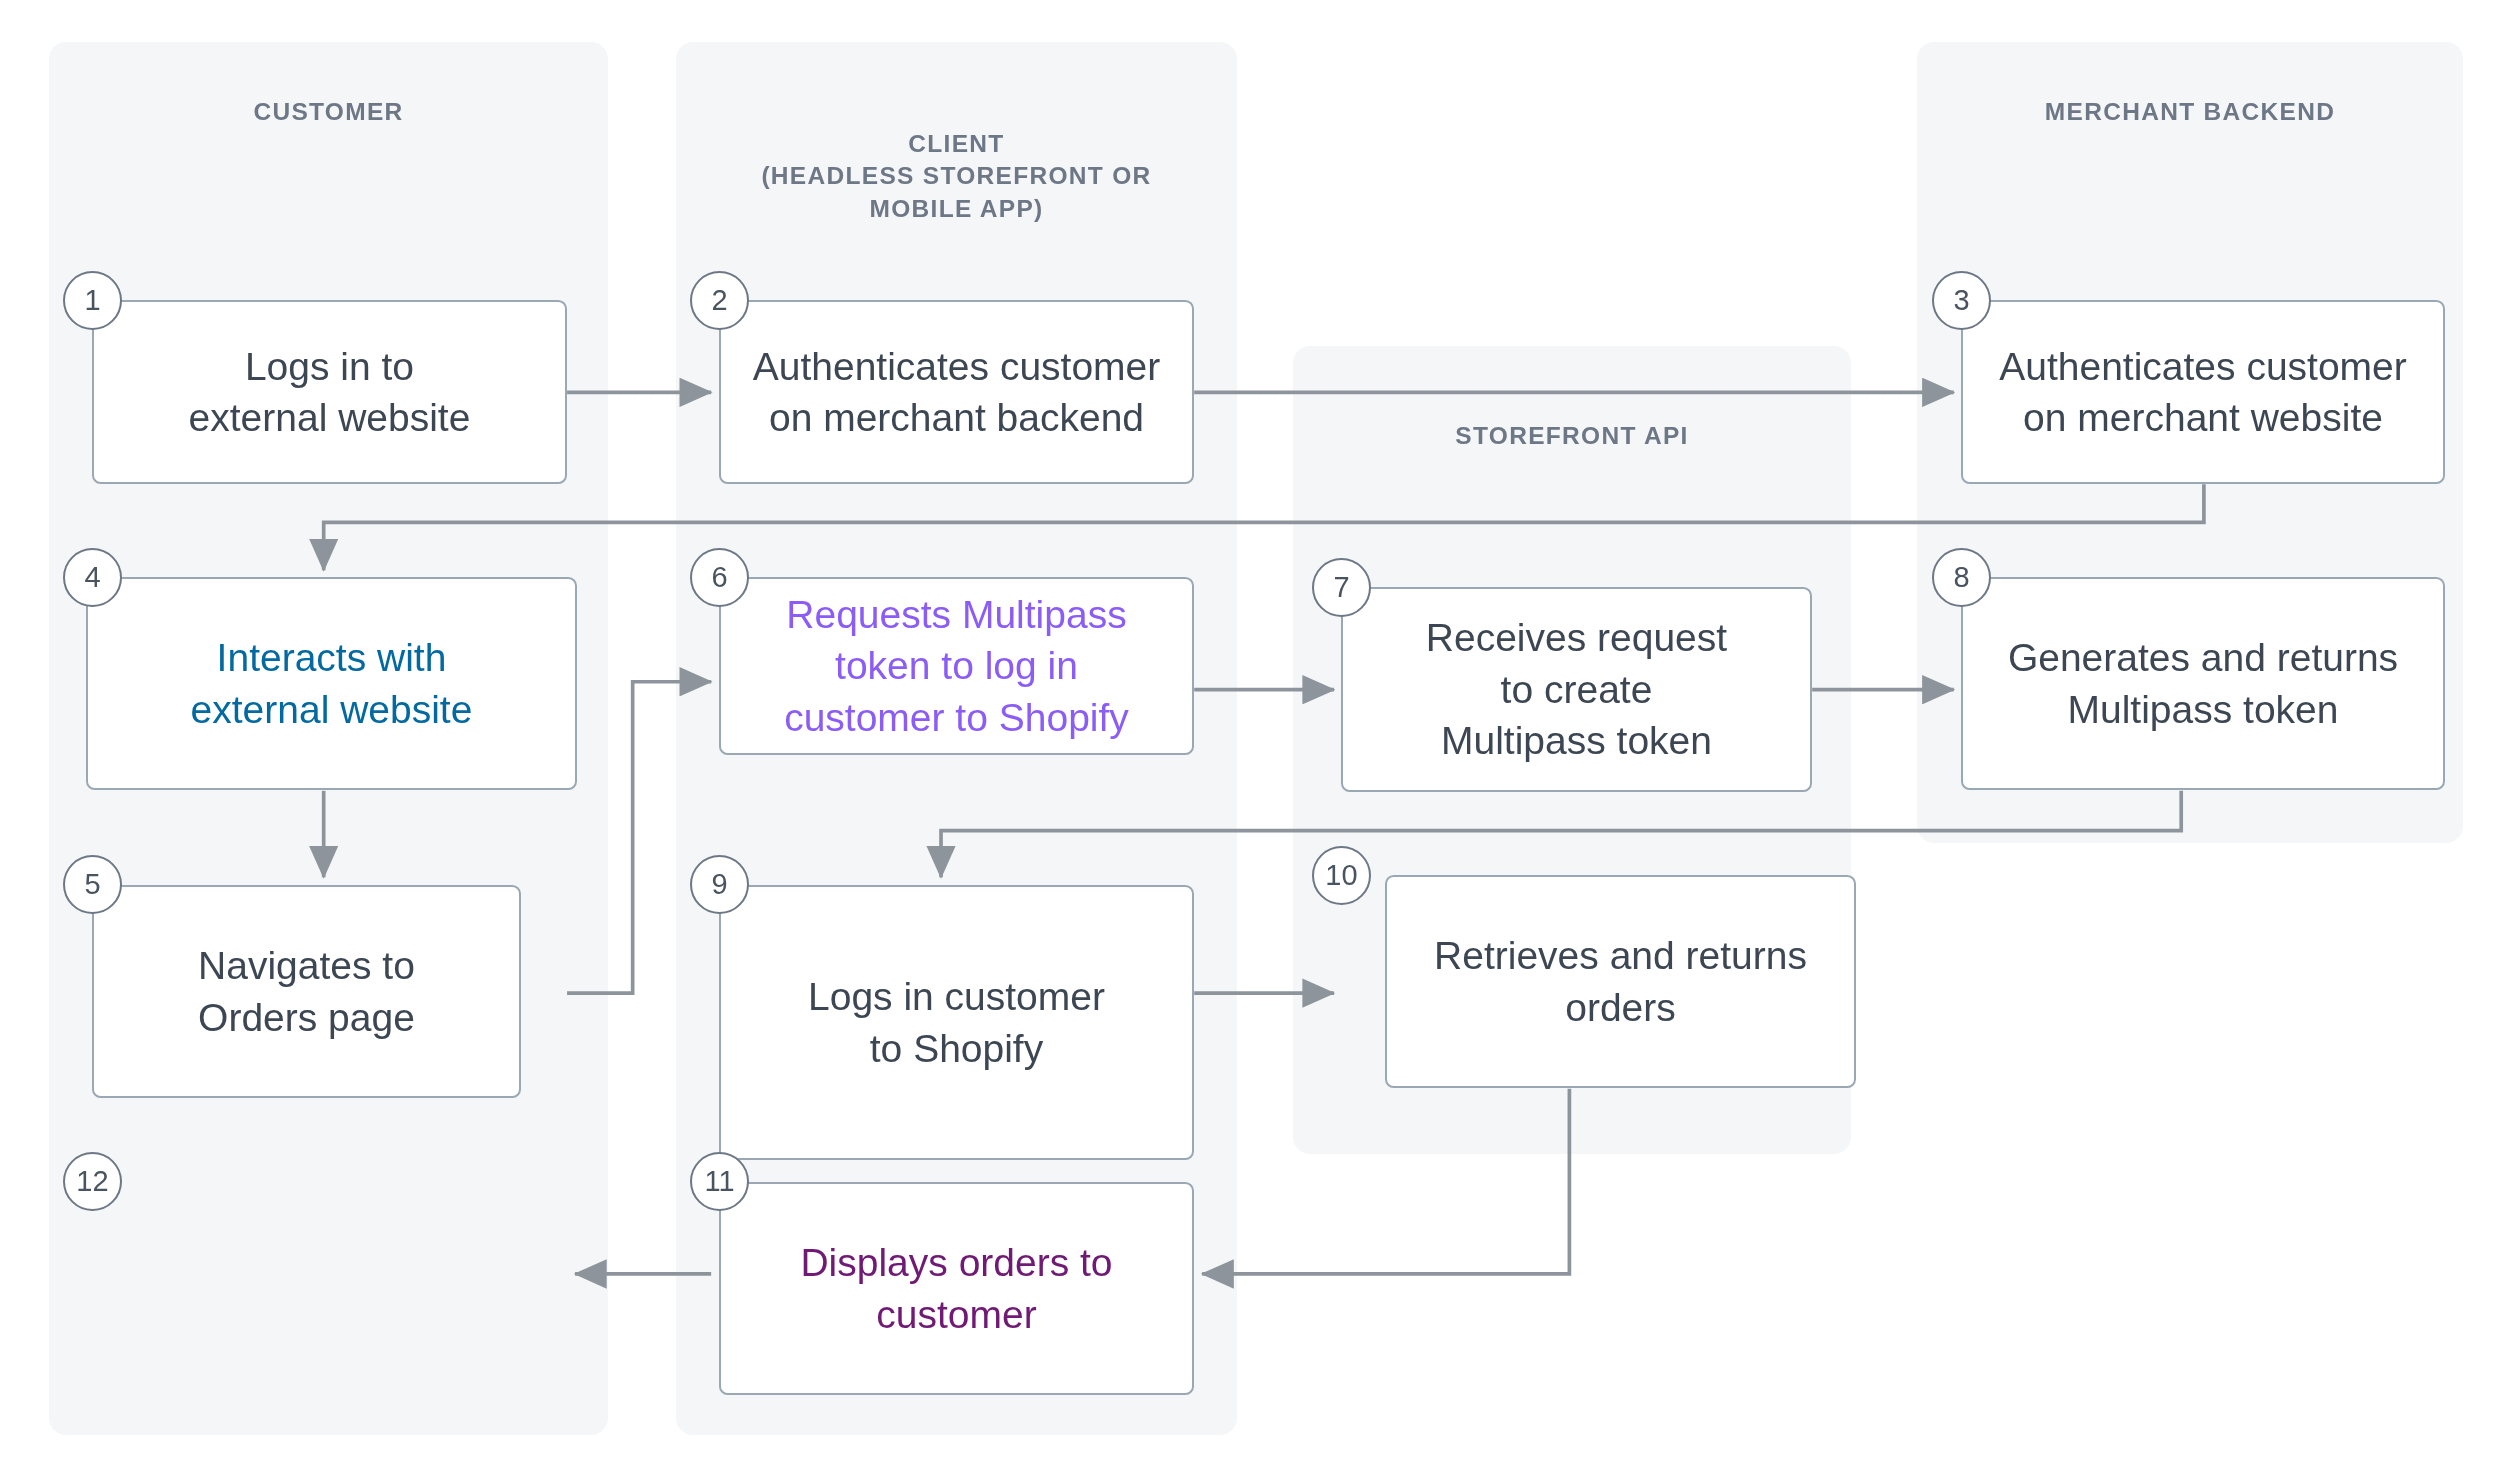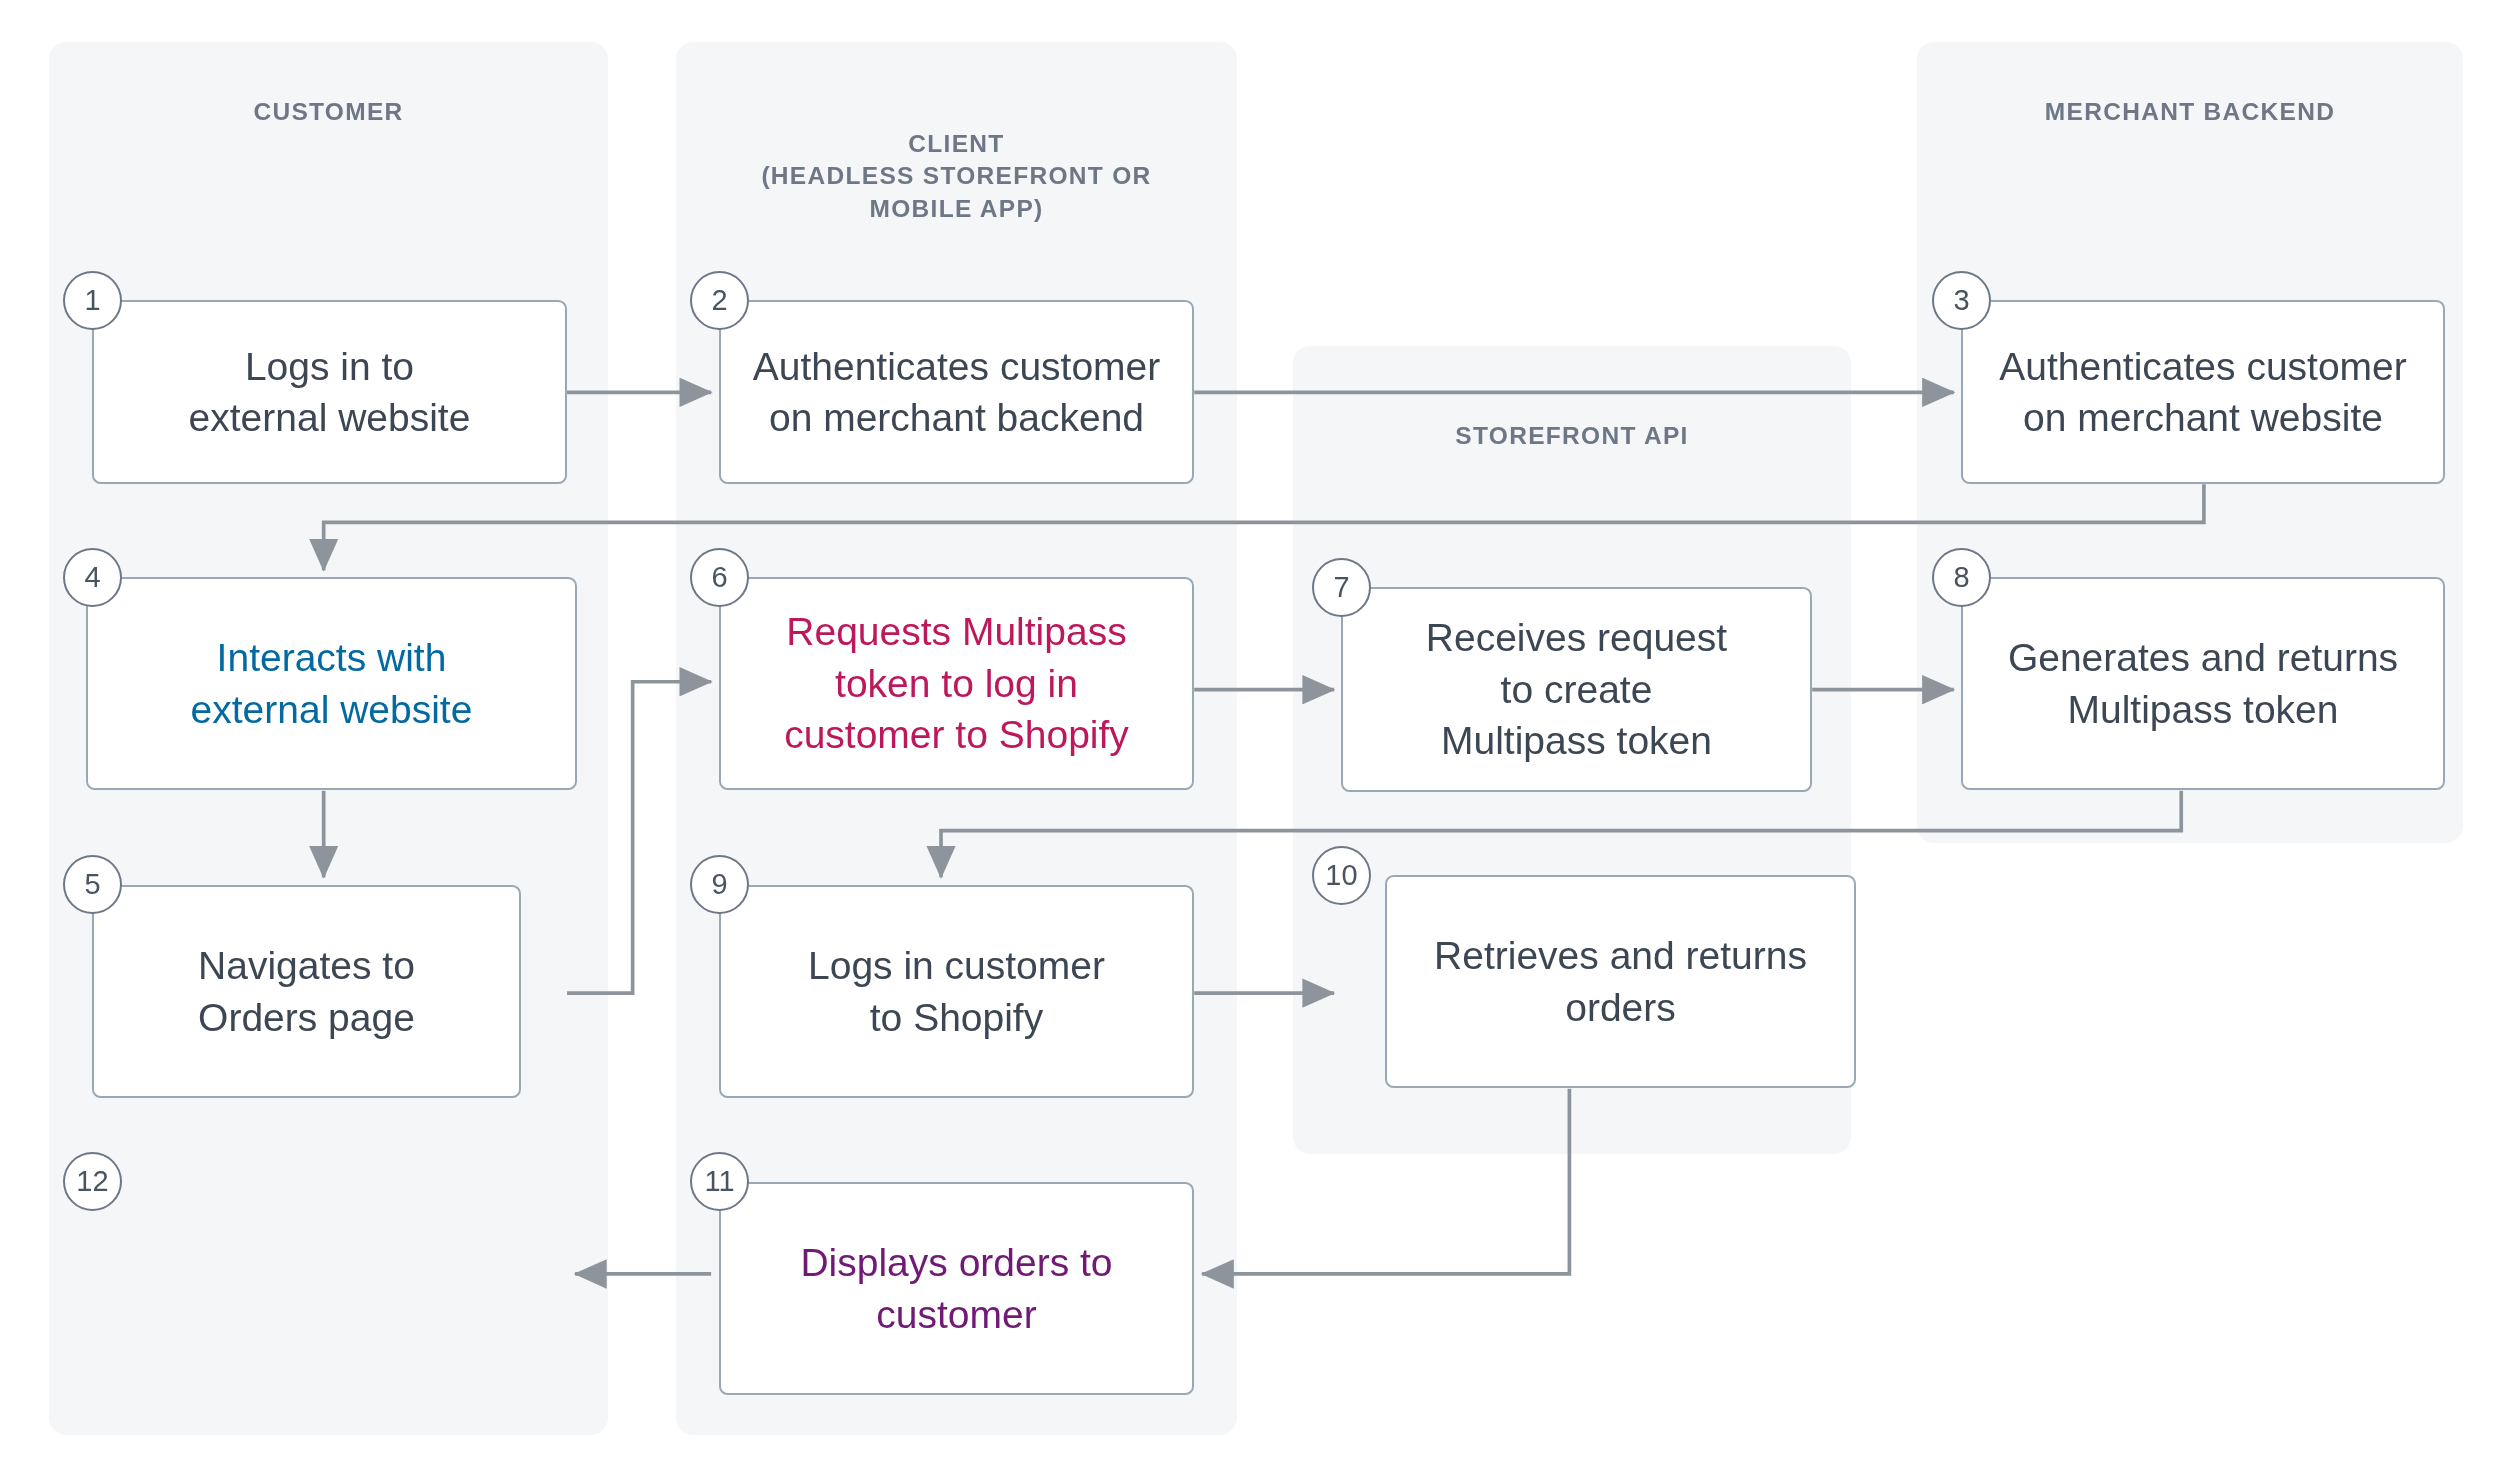--- a/index.html
+++ b/index.html
@@ -120,39 +120,39 @@
   <div class="badge" id="badge-1" style="left: 690px; top: 271px; border-color: rgb(109, 119, 134);">2</div>
 
   <div class="node" id="node-2" style="left: 1961px; top: 300px; width: 484px; height: 184px; border-color: rgb(154, 168, 181); background: rgb(255, 255, 255); color: rgb(61, 71, 84);">Authenticates customer
 on merchant website</div>
   <div class="badge" id="badge-2" style="left: 1932px; top: 271px; border-color: rgb(109, 119, 134);">3</div>
 
   <div class="node" id="node-3" style="left: 86px; top: 577px; width: 491px; height: 213px; border-color: rgb(154, 168, 181); background: rgb(255, 255, 255); color: #0369a1;">Interacts with
 external website</div>
   <div class="badge" id="badge-3" style="left: 63px; top: 548px; border-color: rgb(109, 119, 134);">4</div>
 
-  <div class="node" id="node-4" style="left: 719px; top: 577px; width: 475px; height: 213px; border-color: rgb(154, 168, 181); background: rgb(255, 255, 255); color: #be185d;">Requests Multipass
+  <div class="node" id="node-4" style="left: 719px; top: 577px; width: 475px; height: 178px; border-color: rgb(154, 168, 181); background: rgb(255, 255, 255); color: #8b5cf6;">Requests Multipass
 token to log in
 customer to Shopify</div>
   <div class="badge" id="badge-4" style="left: 690px; top: 548px; border-color: rgb(109, 119, 134);">6</div>
 
   <div class="node" id="node-5" style="left: 1341px; top: 587px; width: 471px; height: 205px; border-color: rgb(154, 168, 181); background: rgb(255, 255, 255); color: rgb(61, 71, 84);">Receives request
 to create
 Multipass token</div>
   <div class="badge" id="badge-5" style="left: 1312px; top: 558px; border-color: rgb(109, 119, 134);">7</div>
 
   <div class="node" id="node-6" style="left: 1961px; top: 577px; width: 484px; height: 213px; border-color: rgb(154, 168, 181); background: rgb(255, 255, 255); color: rgb(61, 71, 84);">Generates and returns
 Multipass token</div>
   <div class="badge" id="badge-6" style="left: 1932px; top: 548px; border-color: rgb(109, 119, 134);">8</div>
 
   <div class="node" id="node-7" style="left: 92px; top: 885px; width: 429px; height: 213px; border-color: rgb(154, 168, 181); background: rgb(255, 255, 255); color: rgb(61, 71, 84);">Navigates to
 Orders page</div>
   <div class="badge" id="badge-7" style="left: 63px; top: 855px; border-color: rgb(109, 119, 134);">5</div>
 
-  <div class="node" id="node-8" style="left: 719px; top: 885px; width: 475px; height: 213px; border-color: rgb(154, 168, 181); background: rgb(255, 255, 255); color: rgb(61, 71, 84);">Logs in customer
+  <div class="node" id="node-8" style="left: 719px; top: 885px; width: 475px; height: 275px; border-color: rgb(154, 168, 181); background: rgb(255, 255, 255); color: rgb(61, 71, 84);">Logs in customer
 to Shopify</div>
   <div class="badge" id="badge-8" style="left: 690px; top: 855px; border-color: rgb(109, 119, 134);">9</div>
 
   <div class="node" id="node-9" style="left: 1341px; top: 875px; width: 471px; height: 213px; border-color: rgb(154, 168, 181); background: rgb(255, 255, 255); color: rgb(61, 71, 84); margin-left: 44px;">Retrieves and returns
 orders</div>
   <div class="badge" id="badge-9" style="left: 1312px; top: 846px; border-color: rgb(109, 119, 134);">10</div>
 
   <div class="badge" id="badge-10" style="left: 63px; top: 1152px; border-color: rgb(109, 119, 134);">12</div>
 
   <div class="node" id="node-11" style="left: 719px; top: 1182px; width: 475px; height: 213px; border-color: rgb(154, 168, 181); background: rgb(255, 255, 255); color: #701a75;">Displays orders to

